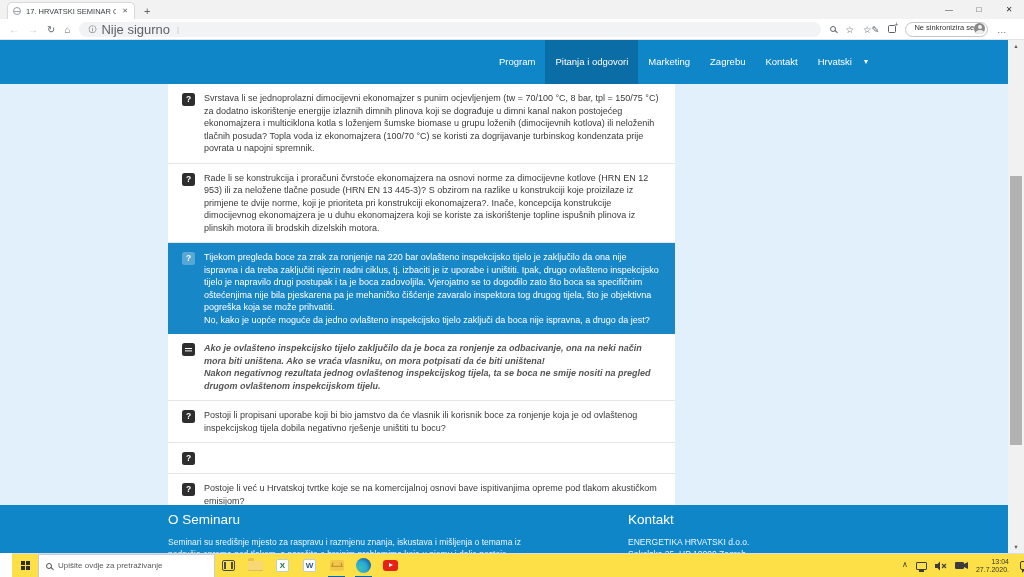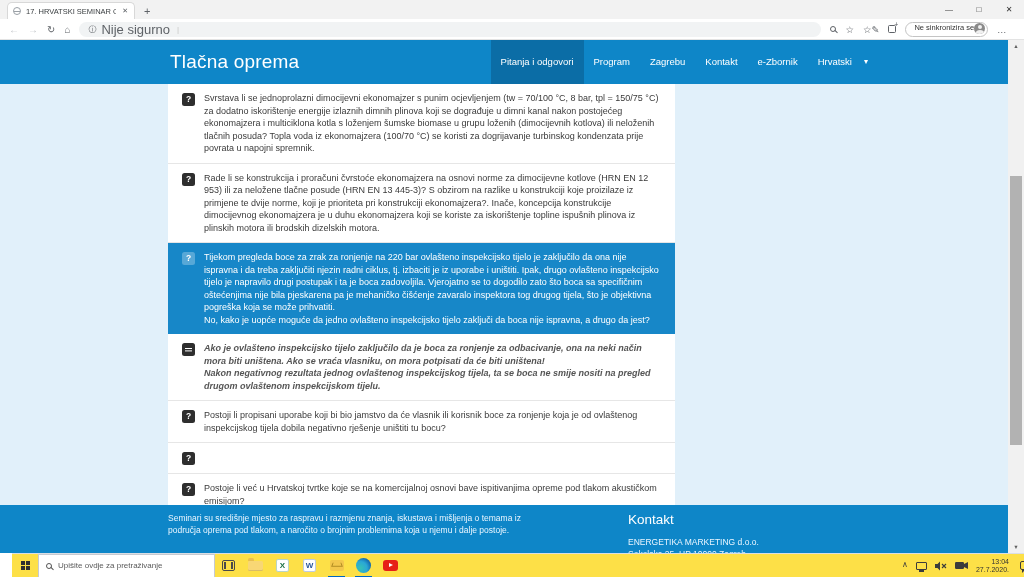--- a/index.html
+++ b/index.html
@@ -195,27 +195,26 @@
     <div class="profile-pill">
       <span>Ne sinkronizira se</span>
       <span class="avatar"></span>
     </div>
     <span class="chromeicon">…</span>
   </div>
 
   <div class="page">
 
     <div class="sitenav">
-      <span class="brand">Tlačna oprema</span>
       <div class="menu">
+        <span class="item">Program</span>
         <span class="item active">Pitanja i odgovori</span>
-        <span class="item">Program</span>
+        <span class="item">Marketing</span>
         <span class="item">Zagrebu</span>
         <span class="item">Kontakt</span>
-        <span class="item">e-Zbornik</span>
         <span class="item">Hrvatski</span>
         <span class="caret">▾</span>
       </div>
     </div>
 
     <div class="content">
       <div class="row">
         <span class="qicon">?</span>
         <div>Svrstava li se jednoprolazni dimocijevni ekonomajzer s punim ocjevljenjem (tw = 70/100 °C, 8 bar, tpl = 150/75 °C) za dodatno iskorištenje energije izlaznih dimnih plinova koji se dograđuje u dimni kanal nakon postojećeg ekonomajzera i multiciklona kotla s loženjem šumske biomase u grupu loženih (dimocijevnih kotlova) ili neloženih tlačnih posuda? Topla voda iz ekonomajzera (100/70 °C) se koristi za dogrijavanje turbinskog kondenzata prije povrata u napojni spremnik.</div>
       </div>
@@ -245,25 +244,26 @@
         <span class="qicon">?</span>
       </div>
       <div class="row">
         <span class="qicon">?</span>
         <div>Postoje li već u Hrvatskoj tvrtke koje se na komercijalnoj osnovi bave ispitivanjima opreme pod tlakom akustičkom emisijom?</div>
       </div>
     </div>
 
     <div class="footer">
       <div class="f-about">
+        <h3>O Seminaru</h3>
         <p>Seminari su središnje mjesto za raspravu i razmjenu znanja, iskustava i mišljenja o temama iz područja oprema pod tlakom, a naročito o brojnim problemima koja u njemu i dalje postoje.</p>
       </div>
       <div class="f-contact">
         <h3>Kontakt</h3>
-        <p>ENERGETIKA MARKETING d.o.o.</p>
+        <p>ENERGETIKA HRVATSKI d.o.o.</p>
         <p>Sokolska 25, HP 10000 Zagreb</p>
       </div>
     </div>
   </div>
 
   <div class="scrollbar">
     <div class="sb-arrow sb-up">▲</div>
     <div class="sb-thumb"></div>
     <div class="sb-arrow sb-down">▼</div>
   </div>

